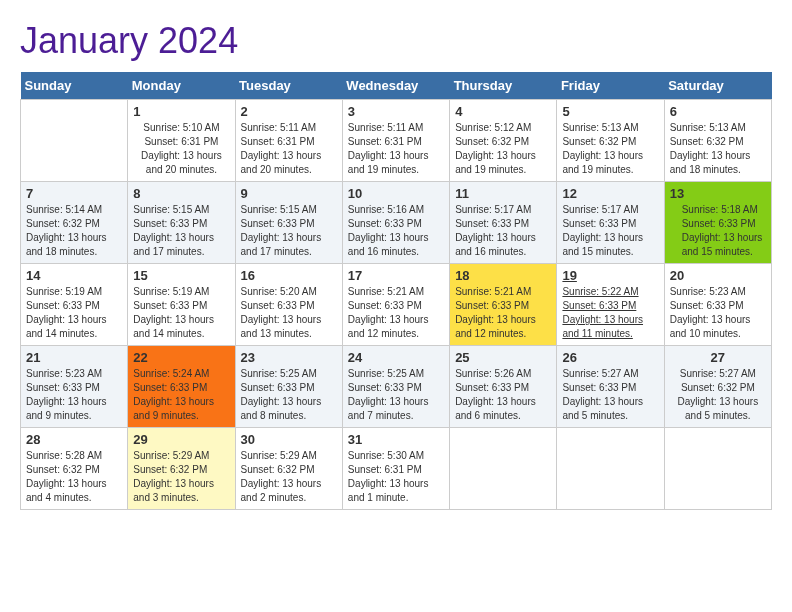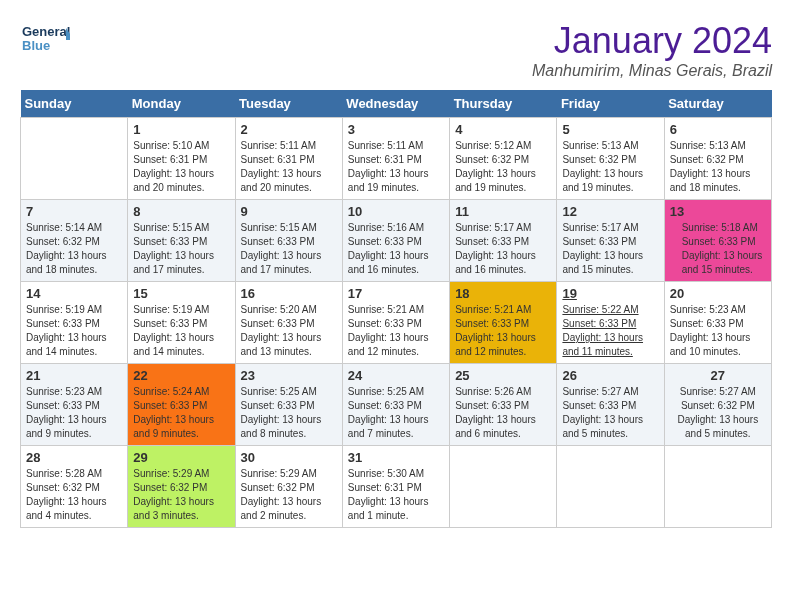--- a/index.html
+++ b/index.html
@@ -74,51 +74,43 @@
       background-color: #fff;
     }
     .empty-cell {
       background-color: #fff !important;
     }
   </style>
 </head>
 <body>
 
 <div class="header">
-  <div class="logo">
-  <svg width="50" height="40" viewBox="0 0 50 40">
-    <text x="2" y="16" font-size="13" font-weight="bold" fill="#1a3a5c" font-family="Arial">General</text>
-    <text x="2" y="30" font-size="13" font-weight="bold" fill="#4a90c4" font-family="Arial">Blue</text>
-    <polygon points="46,8 54,20 46,20" fill="#4a90c4"></polygon>
-  </svg>
-</div>
   <div class="title-block">
     <div class="month-title">January 2024</div>
-    <div class="location">Manhumirim, Minas Gerais, Brazil</div>
   </div>
 </div>
 
 <table>
   <thead>
     <tr>
     <th>Sunday</th>
         <th>Monday</th>
         <th>Tuesday</th>
         <th>Wednesday</th>
         <th>Thursday</th>
         <th>Friday</th>
         <th>Saturday</th>
       </tr>
   </thead>
   <tbody id="calendar-body">
   <tr>
         <td class="empty-cell"></td>
         <td style="background-color: rgb(255, 255, 255);">
           <span class="day-num">1</span>
-          <div class="day-info" style="white-space: pre-line;">Sunrise: 5:10 AM
+          <div class="day-info" style="white-space: pre-line; text-align: center;">Sunrise: 5:10 AM
 Sunset: 6:31 PM
 Daylight: 13 hours
 and 20 minutes.</div>
         </td>
         <td style="background-color: rgb(255, 255, 255);">
           <span class="day-num">2</span>
           <div class="day-info" style="white-space: pre-line;">Sunrise: 5:11 AM
 Sunset: 6:31 PM
 Daylight: 13 hours
 and 20 minutes.</div>
@@ -188,21 +180,21 @@
 Daylight: 13 hours
 and 16 minutes.</div>
         </td>
         <td style="background-color: rgb(240, 244, 248);">
           <span class="day-num">12</span>
           <div class="day-info" style="white-space: pre-line;">Sunrise: 5:17 AM
 Sunset: 6:33 PM
 Daylight: 13 hours
 and 15 minutes.</div>
         </td>
-        <td style="background-color: #ec4899;">
+        <td style="background-color: #84cc16;">
           <span class="day-num">13</span>
           <div class="day-info" style="white-space: pre-line; margin-left: 12px;">Sunrise: 5:18 AM
 Sunset: 6:33 PM
 Daylight: 13 hours
 and 15 minutes.</div>
         </td>
       </tr>
       <tr>
         <td style="background-color: rgb(255, 255, 255);">
           <span class="day-num">14</span>
@@ -225,21 +217,21 @@
 Daylight: 13 hours
 and 13 minutes.</div>
         </td>
         <td style="background-color: rgb(255, 255, 255);">
           <span class="day-num">17</span>
           <div class="day-info" style="white-space: pre-line;">Sunrise: 5:21 AM
 Sunset: 6:33 PM
 Daylight: 13 hours
 and 12 minutes.</div>
         </td>
-        <td style="background-color: #eab308;">
+        <td style="background-color: #fde047;">
           <span class="day-num">18</span>
           <div class="day-info" style="white-space: pre-line;">Sunrise: 5:21 AM
 Sunset: 6:33 PM
 Daylight: 13 hours
 and 12 minutes.</div>
         </td>
         <td style="background-color: rgb(255, 255, 255); text-decoration: underline;">
           <span class="day-num">19</span>
           <div class="day-info" style="white-space: pre-line;">Sunrise: 5:22 AM
 Sunset: 6:33 PM
@@ -306,21 +298,21 @@
         </td>
       </tr>
       <tr>
         <td style="background-color: rgb(255, 255, 255);">
           <span class="day-num">28</span>
           <div class="day-info" style="white-space: pre-line;">Sunrise: 5:28 AM
 Sunset: 6:32 PM
 Daylight: 13 hours
 and 4 minutes.</div>
         </td>
-        <td style="background-color: #bef264; margin-left: 32px;">
+        <td style="background-color: #fef9c3; margin-left: 32px;">
           <span class="day-num">29</span>
           <div class="day-info" style="white-space: pre-line;">Sunrise: 5:29 AM
 Sunset: 6:32 PM
 Daylight: 13 hours
 and 3 minutes.</div>
         </td>
         <td style="background-color: rgb(255, 255, 255);">
           <span class="day-num">30</span>
           <div class="day-info" style="white-space: pre-line;">Sunrise: 5:29 AM
 Sunset: 6:32 PM

